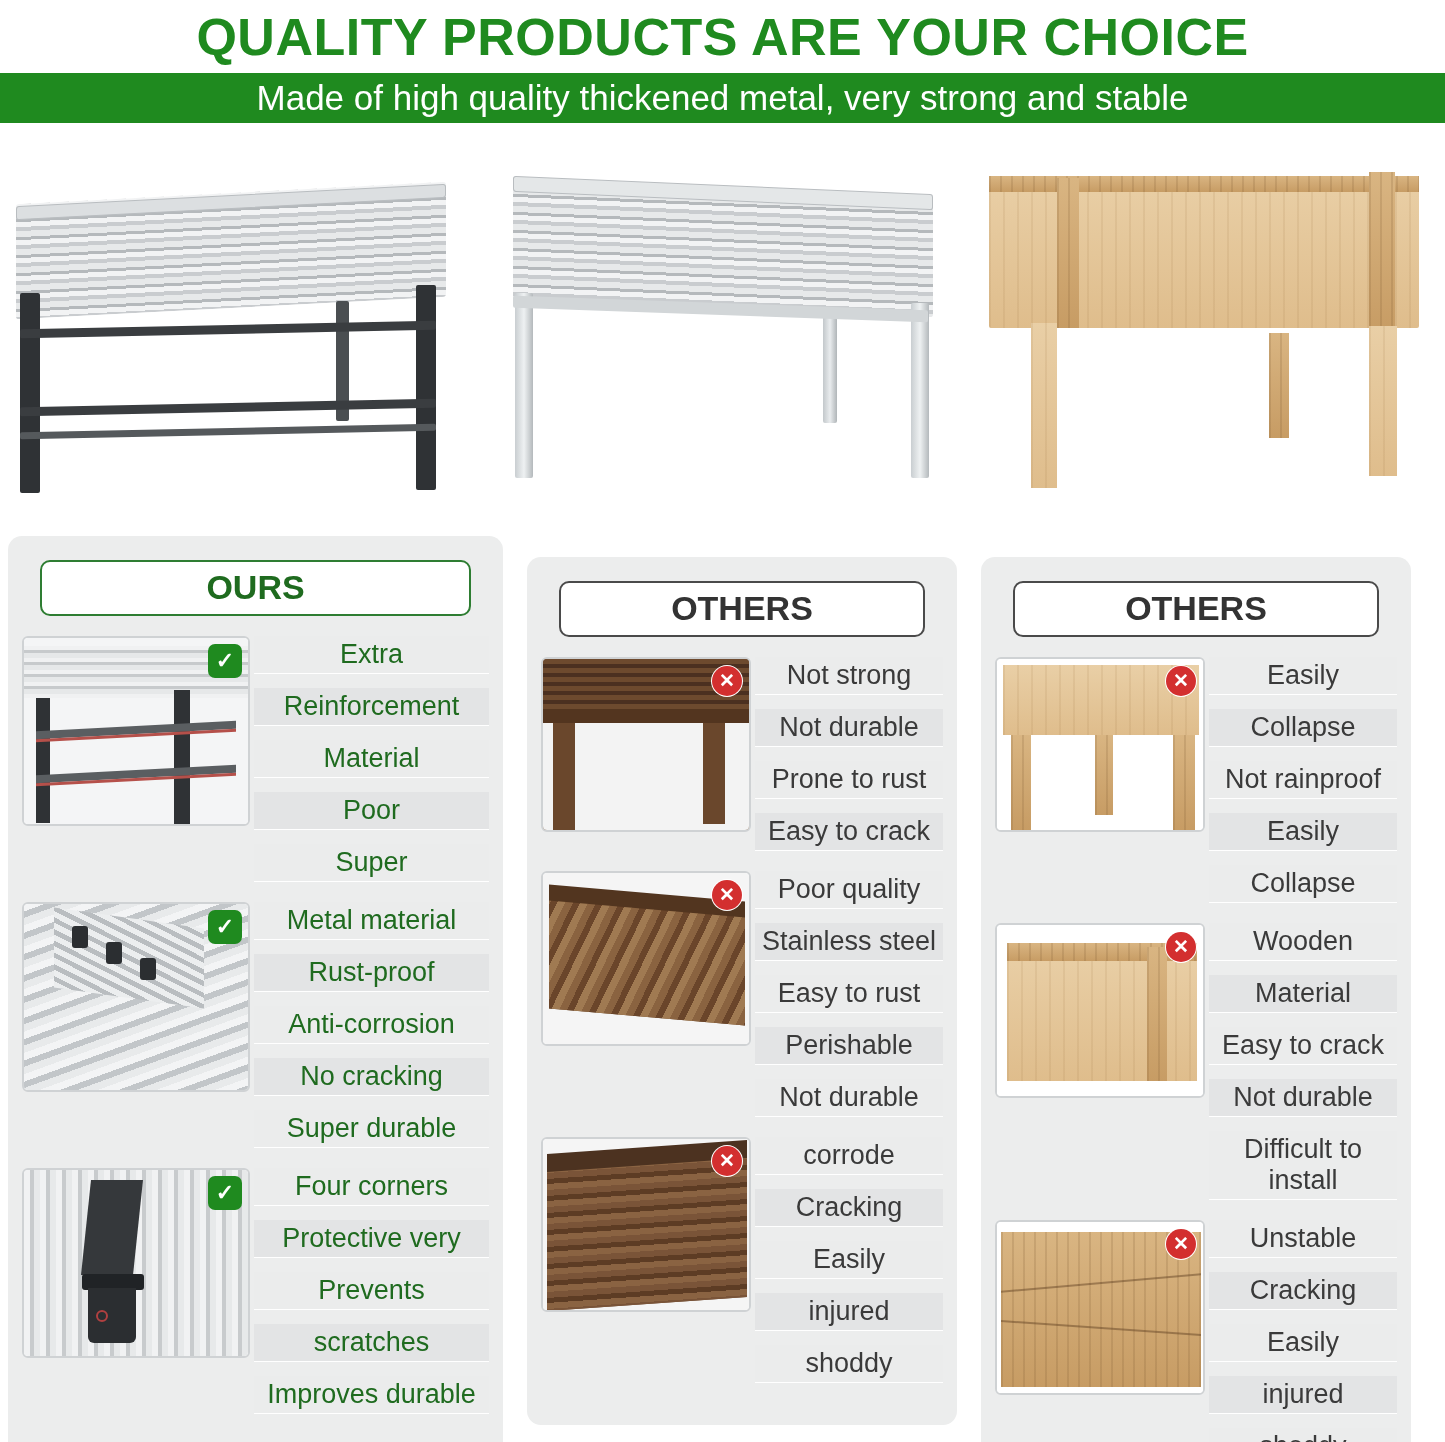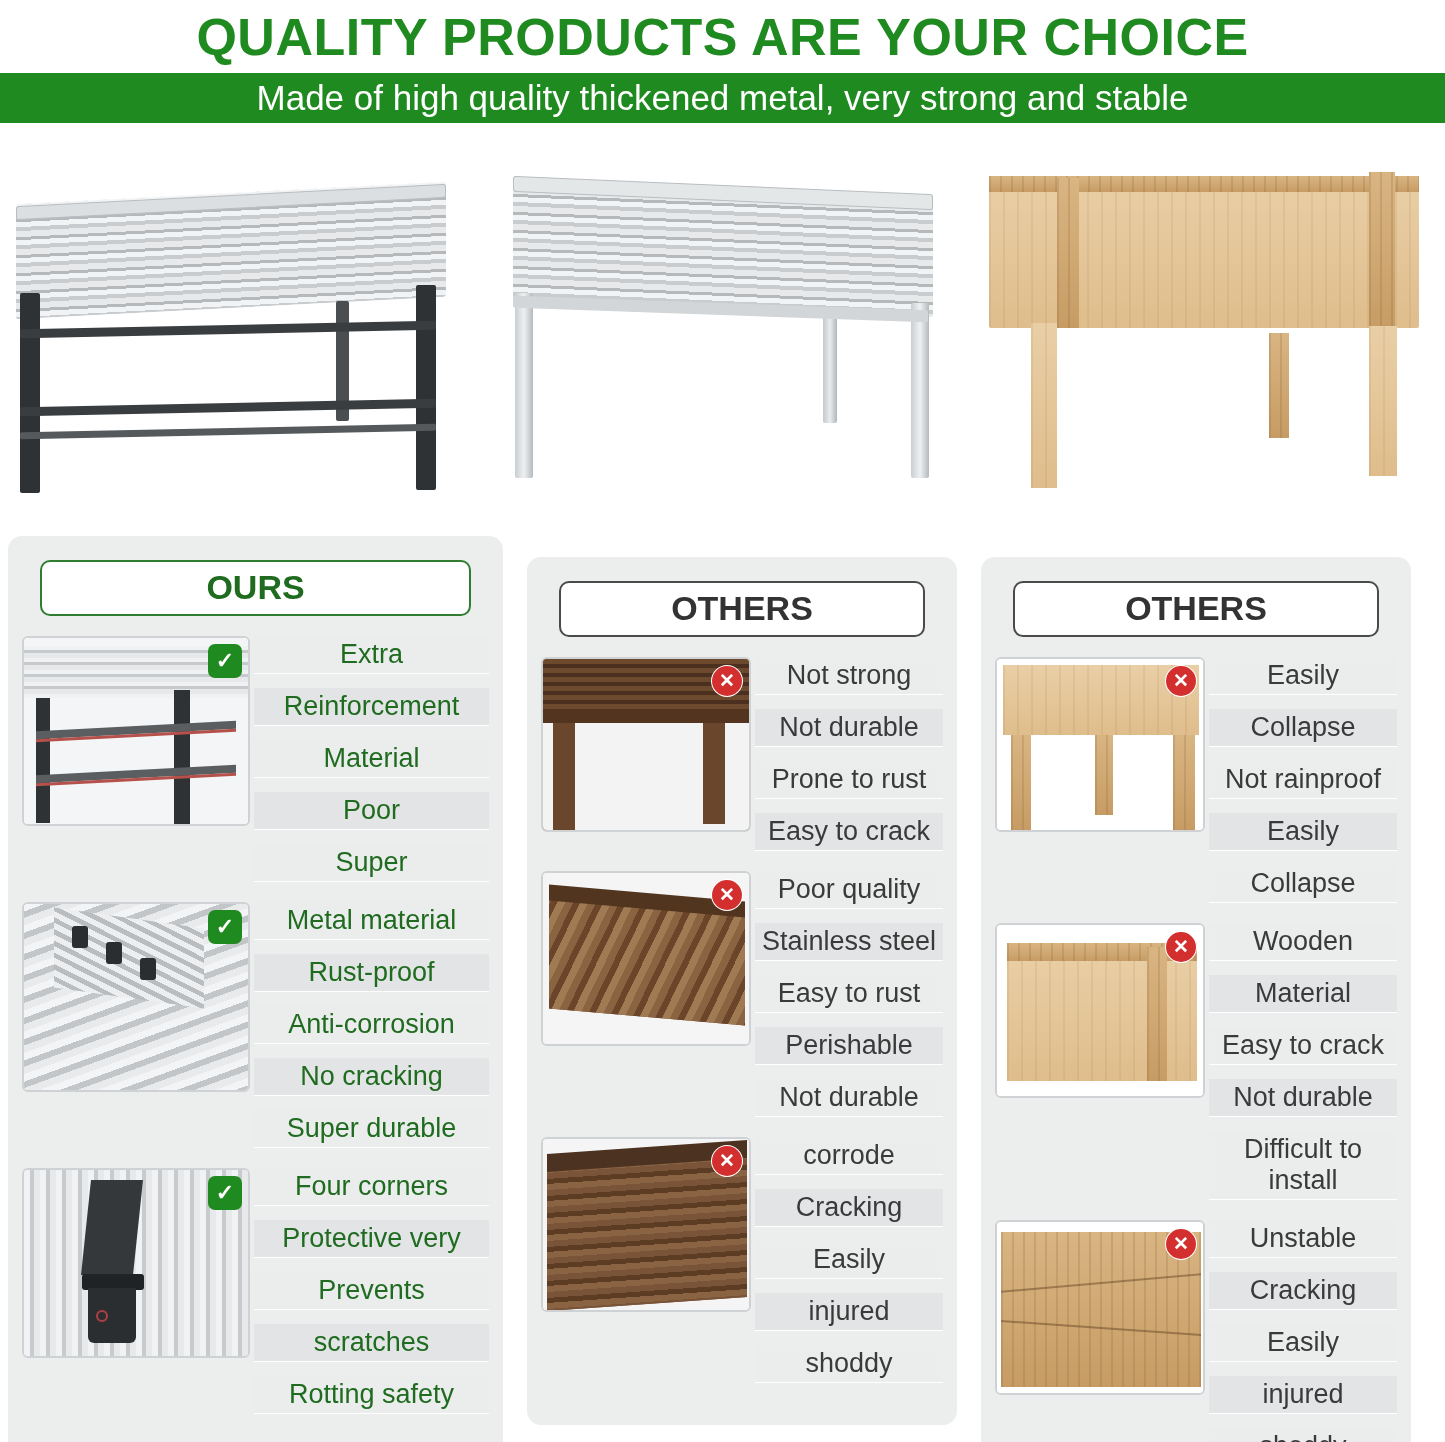--- a/index.html
+++ b/index.html
@@ -282,21 +282,21 @@
         <div style="position:absolute;left:58px;top:104px;width:62px;height:16px;background:#202326;border-radius:3px;"></div>
         <div style="position:absolute;left:64px;top:118px;width:48px;height:55px;background:#2b2e31;border-radius:0 0 6px 6px;"></div>
         <div style="position:absolute;left:72px;top:140px;width:12px;height:12px;border:2px solid #b04040;border-radius:50%;"></div>
         <div class="mark ok">✓</div>
       </div>
       <div class="lines">
         <div class="line">Four corners</div>
         <div class="line">Protective very</div>
         <div class="line">Prevents</div>
         <div class="line">scratches</div>
-        <div class="line">Rotting safety</div>
+        <div class="line">Improves durable</div>
       </div>
     </div>
   </div>
 
   <div class="col others">
     <div class="badge others">
       <span>OTHERS</span>
     </div>
 
     <div class="row">

